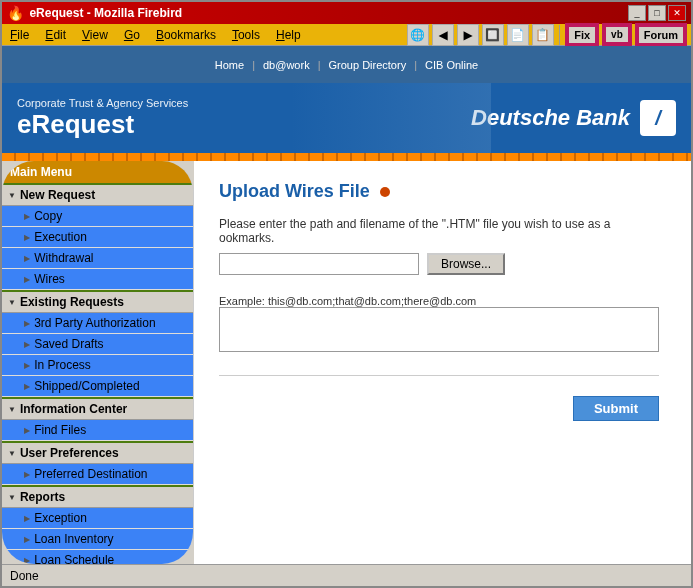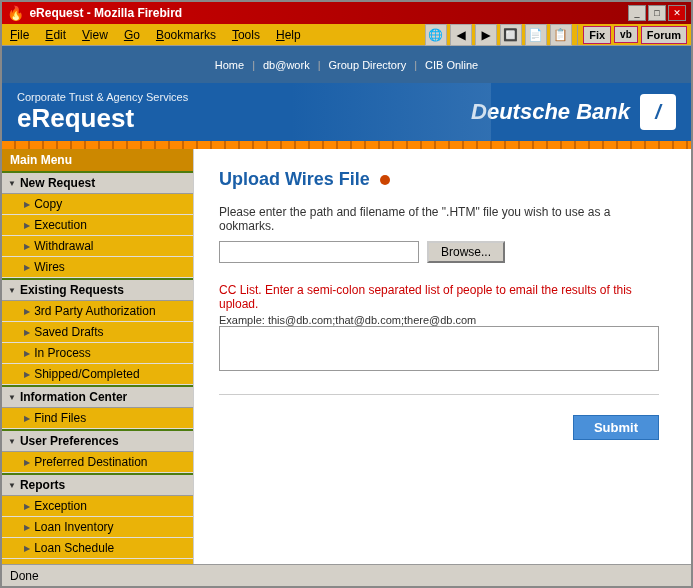--- a/index.html
+++ b/index.html
@@ -12,45 +12,45 @@
     .title-bar-buttons { display: flex; gap: 2px; }
     .title-bar-btn { width: 18px; height: 16px; background: #d4d0c8; border: 1px solid #888; font-size: 9px; display: flex; align-items: center; justify-content: center; cursor: pointer; }
 
     
     .menu-bar { background: #eab308; display: flex; align-items: center; padding: 2px 4px; gap: 8px; height: 22px; border-bottom: 1px solid #999; }
     .menu-item { font-size: 12px; cursor: pointer; padding: 1px 4px; }
     .menu-item u { text-decoration: underline; }
     .toolbar-sep { width: 1px; background: #999; height: 20px; margin: 0 2px; }
     .nav-btn { width: 22px; height: 22px; background: #d4d0c8; border: 1px solid #aaa; display: flex; align-items: center; justify-content: center; font-size: 12px; cursor: pointer; }
     .toolbar-right { margin-left: auto; display: flex; gap: 3px; align-items: center; }
-    .fix-btn { background: #d4d0c8; border: 1px solid #be185d; padding: 2px 5px; font-size: 11px; font-weight: bold; cursor: pointer; }
+    .fix-btn { background: #d4d0c8; border: 4px solid #be185d; padding: 2px 5px; font-size: 11px; font-weight: bold; cursor: pointer; }
 
     
     .nav-links { background: #336699; display: flex; align-items: center; justify-content: center; gap: 8px; padding: 3px; height: 37px; }
     .nav-link { color: white; font-size: 11px; text-decoration: none; cursor: pointer; }
     .nav-sep { color: #aaa; font-size: 11px; }
 
     
-    .header { background: #1a5fa8; height: 58px; display: flex; align-items: center; padding: 0 15px; position: relative; overflow: hidden; }
+    .header { background: #1a5fa8; height: 70px; display: flex; align-items: center; padding: 0 15px; position: relative; overflow: hidden; }
     .header-left { color: white; }
     .header-subtitle { font-size: 11px; opacity: 0.9; }
     .header-title { font-size: 26px; font-weight: bold; color: white; }
     .header-right { margin-left: auto; display: flex; align-items: center; gap: 10px; }
     .db-logo { color: white; font-size: 22px; font-weight: bold; font-style: italic; }
     .db-icon { width: 36px; height: 36px; background: white; border-radius: 4px; display: flex; align-items: center; justify-content: center; font-size: 20px; font-weight: bold; color: #1a5fa8; font-style: italic; }
     .header-bg { position: absolute; right: 200px; top: 0; bottom: 0; width: 200px; background: linear-gradient(90deg, transparent, rgba(100,150,200,0.3)); }
 
     
     .orange-bar { height: 8px; background: repeating-linear-gradient(90deg, #ff8800 0px, #ff8800 12px, #cc6600 12px, #cc6600 14px); }
 
     
     .content-area { display: flex; flex: 1; overflow: hidden; }
 
     
-    .sidebar { width: 192px; background: #eab308; border-right: 1px solid #ccc; overflow-y: auto; flex-shrink: 0; }
+    .sidebar { width: 192px; background: #3b82f6; border-right: 1px solid #ccc; overflow-y: auto; flex-shrink: 0; border-radius: 32px; }
     .sidebar-header { background: #cc8800; color: white; font-weight: bold; font-size: 12px; padding: 4px 8px; }
     .sidebar-section { }
     .sidebar-section-title { background: #d4d0c8; border-top: 2px solid #4d7c0f; border-bottom: 1px solid #999; padding: 3px 6px; font-size: 12px; font-weight: bold; cursor: pointer; display: flex; align-items: center; gap: 4px; text-align: right; }
     .sidebar-section-title::before { content: '▼'; font-size: 8px; color: #333; }
     .sidebar-item { padding: 3px 8px 3px 22px; font-size: 12px; cursor: pointer; display: flex; align-items: center; gap: 4px; border-bottom: 1px solid #e0ddd8; }
     .sidebar-item::before { content: '▶'; font-size: 8px; color: #555; }
 
     
     .main-panel { flex: 1; background: white; padding: 20px 25px; overflow-y: auto; }
     .page-title { font-size: 18px; font-weight: bold; color: #1a5fa8; margin-bottom: 15px; display: flex; align-items: center; gap: 10px; }
@@ -177,21 +177,20 @@
         <span class="page-title-dot"></span>
       </div>
 
       <p class="instruction-text">Please enter the path and filename of the ".HTM" file you wish to use as a ookmarks.</p>
 
       <div class="file-input-row">
         <input type="text" class="file-text-input" style="">
         <button class="browse-btn">Browse...</button>
       </div>
 
-      <p class="cc-label">CC List. Enter a semi-colon separated list of people to email the results of this upload.</p>
       <p class="cc-example">Example: this@db.com;that@db.com;there@db.com</p>
       <textarea class="cc-textarea" style=""></textarea>
 
       <hr class="divider">
 
       <div class="submit-row">
         <button class="submit-btn">Submit</button>
       </div>
     </div>
   </div>

